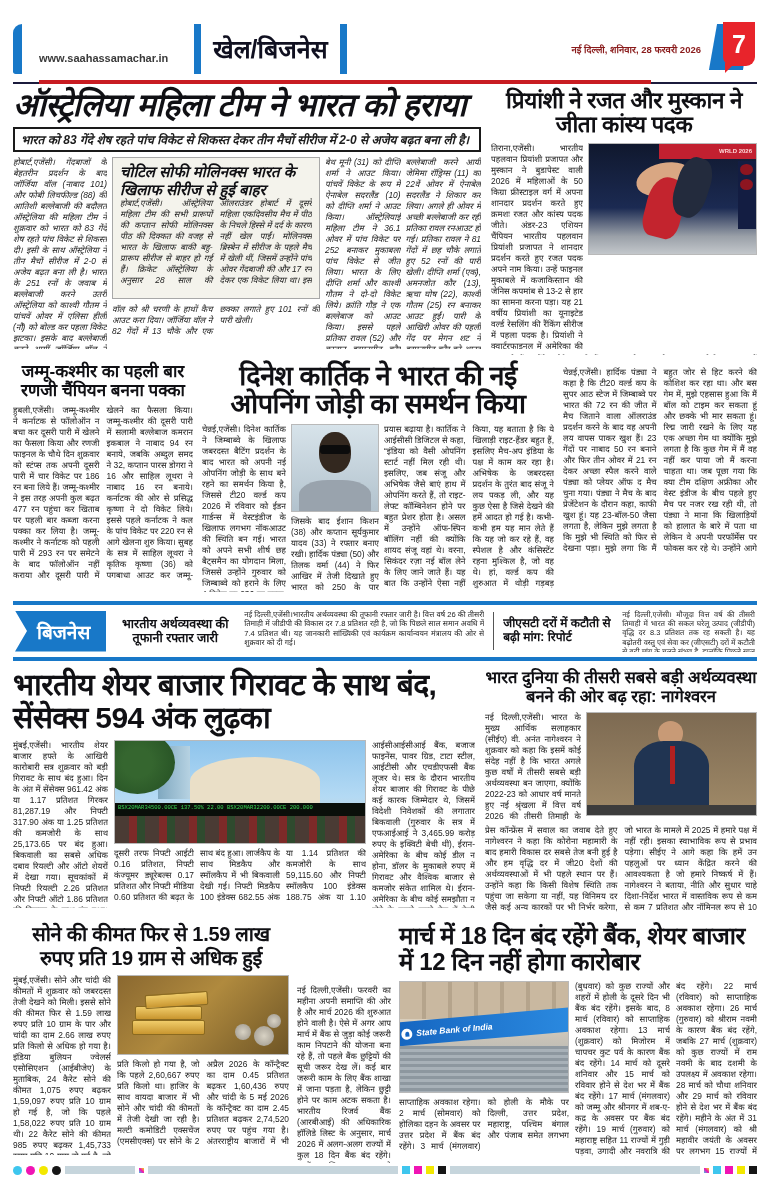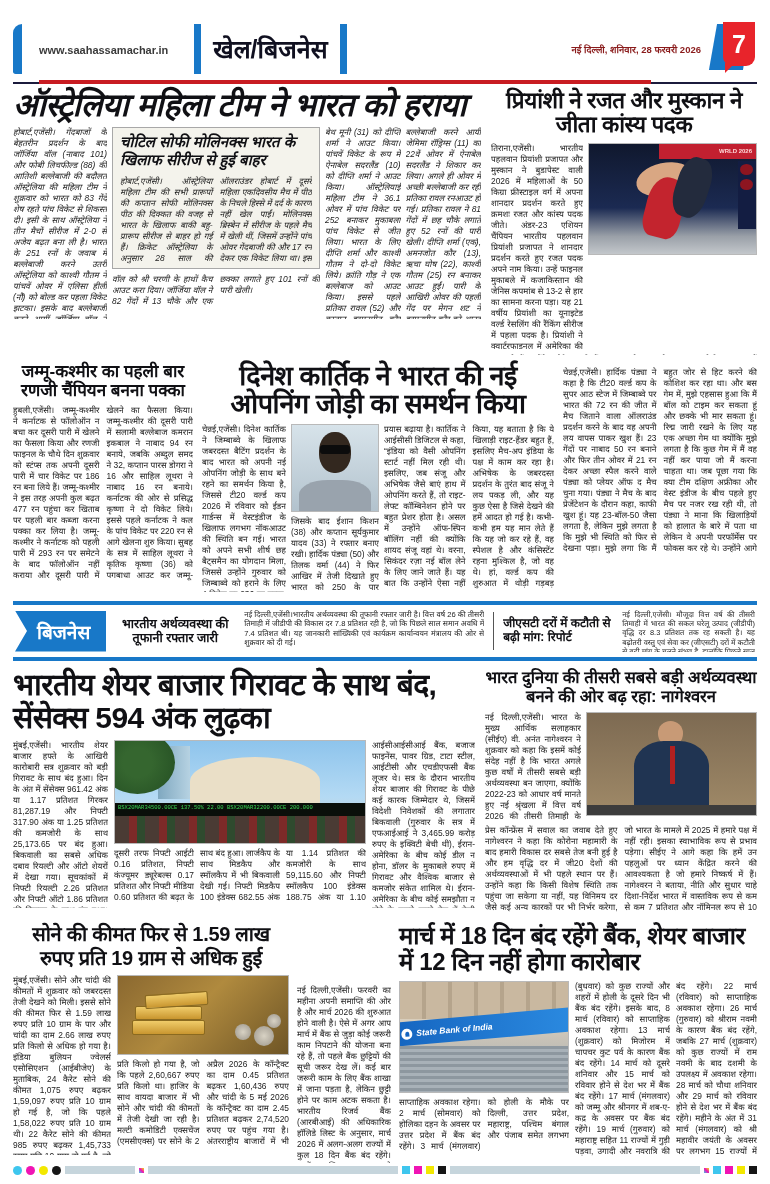--- a/index.html
+++ b/index.html
@@ -3,21 +3,21 @@
 <meta charset="utf-8">
 <style>
   html,body{margin:0;padding:0;background:#e8e8e8;}
   .page{position:relative;width:770px;height:1184px;margin:0 auto;background:#fff;
         font-family:"Liberation Sans","DejaVu Sans",sans-serif;color:#1c1c1c;overflow:hidden;}
   .content{padding:0 13px;}
   
   .hdr{display:flex;align-items:center;margin-top:18px;height:62px;}
   .bracket{width:9px;height:50px;background:#1878c8;border-radius:10px 0 0 3px;margin-right:5px;}
   .mast-title{font-size:30px;font-weight:800;color:#14142e;letter-spacing:-.5px;margin:0;line-height:1;}
-  .url{font-size:11px;font-weight:bold;color:#3a3a3a;margin-left:12px;align-self:flex-end;padding-bottom:24px;}
+  .url{font-size:11px;font-weight:bold;color:#3a3a3a;margin-left:12px;align-self:flex-end;padding-bottom:16px;}
   .tabwrap{display:flex;align-items:center;margin-left:26px;}
   .tabbar{width:7px;height:50px;background:#1878c8;}
   .tab-title{font-size:25px;font-weight:800;color:#101020;margin:0 12px;line-height:1;}
   .hdr-right{margin-left:auto;display:flex;align-items:center;}
   .dateline{font-size:9.5px;font-weight:bold;color:#8a1b1b;margin-right:10px;}
   .flag{position:relative;width:46px;height:54px;}
   .flag-blue{position:absolute;left:2px;top:2px;width:34px;height:46px;background:#1878c8;transform:skew(-10deg);}
   .flag-red{position:absolute;right:2px;top:0;width:32px;height:44px;background:#e8242b;border-radius:0 0 9px 9px;
             display:flex;align-items:center;justify-content:center;color:#fff;font-size:25px;font-weight:800;}
   .flag-red::after{content:"";position:absolute;left:2px;bottom:-7px;border:5px solid transparent;border-top-color:#e8242b;border-left-color:#e8242b;}
@@ -31,21 +31,21 @@
   .photo{position:relative;overflow:hidden;border:1px solid #b9b9b9;box-sizing:border-box;}
   
   .s1{display:flex;gap:10px;margin-top:5px;height:266px;}
   .s1L{width:468px;font-style:italic;}
   .h-main{font-size:32px;font-weight:800;line-height:1.04;letter-spacing:-.6px;}
   .standfirst{border:2px solid #1a1a1a;margin-top:5px;padding:2px 6px;font-size:12px;font-weight:bold;}
   .s1L-body{display:flex;gap:5px;margin-top:5px;height:192px;}
   .s1c1{width:94px;}
   .boxwrap{width:208px;}
   .inner-box{background:#f4f3ec;border:1px solid #a8a8a8;padding:5px 7px;height:142px;box-sizing:border-box;}
-  .inner-box h3{font-size:15px;font-weight:800;line-height:1.15;margin-bottom:8px;}
+  .inner-box h3{font-size:15px;font-weight:800;line-height:1.15;margin-bottom:0;}
   .box-text{height:96px;}
   .cont{margin-top:5px;height:34px;}
   .s1c4,.s1c5{flex:1;}
   .s1R{flex:1;display:flex;flex-direction:column;}
   .h-right{font-size:22.5px;font-weight:800;text-align:center;line-height:1.08;letter-spacing:-.4px;}
   .s1R-mid{display:flex;gap:5px;margin-top:5px;}
   .s1R-col{width:92px;height:206px;}
   .photo-wrestle{flex:1;height:112px;background:linear-gradient(180deg,#10182e 0%,#1b2a52 58%,#9aa0a8 84%,#c3c7cb 100%);}
   .wr-banner{position:absolute;top:0;right:0;width:58%;height:14%;background:#c22030;color:#ffd7d7;font-size:6px;font-weight:bold;
              display:flex;align-items:center;justify-content:flex-end;padding-right:4px;box-sizing:border-box;}
@@ -168,20 +168,21 @@
         </div>
       </div>
     </div>
     <div class="rule">
         <div class="red-rule"></div>
       </div>
 
     <div class="s1">
       <div class="s1L">
         <h2 class="h-main">ऑस्ट्रेलिया महिला टीम ने भारत को हराया</h2>
+        <div class="standfirst">भारत को 83 गेंदे शेष रहते पांच विकेट से शिकस्त देकर तीन मैचों सीरीज में 2-0 से अजेय बढ़त बना ली है।</div>
         <div class="s1L-body">
           <div class="col s1c1">होबार्ट,एजेंसी। गेंदबाजों के बेहतरीन प्रदर्शन के बाद जॉर्जिया वॉल (नाबाद 101) और फोबी लिचफील्ड (88) की आतिशी बल्लेबाजी की बदौलत ऑस्ट्रेलिया की महिला टीम ने शुक्रवार को भारत को 83 गेंदें शेष रहते पांच विकेट से शिकस्त दी। इसी के साथ ऑस्ट्रेलिया ने तीन मैचों सीरीज में 2-0 से अजेय बढ़त बना ली है। भारत के 251 रनों के जवाब में बल्लेबाजी करने उतरी ऑस्ट्रेलिया को काश्वी गौतम ने पांचवें ओवर में एलिसा हीली (नौ) को बोल्ड कर पहला विकेट झटका। इसके बाद बल्लेबाजी करने आयीं जॉर्जिया वॉल ने फोबी लिचफील्ड के साथ दूसरे विकेट के लिये 119 रन जोड़कर अपनी टीम के लिये जीत की नींव रखी। 20वें ओवर में क्रांति गौड़ ने शतक की ओर बढ़ रही फोबी लिचफील्ड को आउट कर भारत को दूसरी सफलता दिलाई। फोबी लिचफील्ड ने 62 गेंदों में 11 चौके और एक छक्का उड़ाते हुए 88 रन बनाये। 31वें ओवर में काश्वी गौतम ने शतक बना चुकी जॉर्जिया</div>
           <div class="boxwrap">
             <div class="inner-box">
               <h3>चोटिल सोफी मोलिनक्स भारत के खिलाफ सीरीज से हुई बाहर</h3>
               <div class="col cols2 box-text">होबार्ट,एजेंसी। ऑस्ट्रेलिया महिला टीम की सभी प्रारूपों की कप्तान सोफी मोलिनक्स पीठ की दिक्कत की वजह से भारत के खिलाफ बाकी बहु-प्रारूप सीरीज से बाहर हो गई हैं। क्रिकेट ऑस्ट्रेलिया के अनुसार 28 साल की ऑलराउंडर होबार्ट में दूसरे महिला एकदिवसीय मैच में पीठ के निचले हिस्से में दर्द के कारण नहीं खेल पाईं। मोलिनक्स ब्रिस्बेन में सीरीज के पहले मैच में खेली थीं, जिसमें उन्होंने पांच ओवर गेंदबाजी की और 17 रन देकर एक विकेट लिया था। इस चोट की वजह से अगले महीने वेस्टइंडीज के खिलाफ सीरीज में उनका खेलना मुश्किल हो सकता है, क्रिकेट ऑस्ट्रेलिया ने इशारा किया है कि सीरीज से पहले उनकी फिटनेस पर नजर रखी जाएगी। उल्लेखनीय है कि पिछले महीने, मोलिनक्स को ऑस्ट्रेलिया का ऑल-फॉर्मेट कैप्टन बनाया गया था, जो एलिसा हीली की जगह लेंगी, जो भारत सीरीज के आखिर में संन्यास लेने वाली हैं। मोलिनक्स ने भारत के खिलाफ तीन टी-20 में टीम की अगुवाई की थी, जिसमें हीली नहीं खेली थीं, और यह ऑस्ट्रेलिया की इस महान खिलाड़ी की जगह उनके आखिरी इंटरनेशनल मैच, एकमात्र टेस्ट में लेंगी। उनकी गैरमौजूदगी में, ऑस्ट्रेलिया के पास दो उप-कप्तानों एशले गार्डनर और ताहलिया मैक्ग्रा में से किसी एक को कमान सौंपने का विकल्प है।</div>
             </div>
             <div class="col cols2 cont">वॉल को श्री चरणी के हाथों कैच आउट करा दिया। जॉर्जिया वॉल ने 82 गेंदों में 13 चौके और एक छक्का लगाते हुए 101 रनों की पारी खेली।</div>
           </div>
           <div class="col s1c4">बेथ मूनी (31) को दीप्ति शर्मा ने आउट किया। पांचवें विकेट के रूप में ऐनाबेल सदरलैंड (10) को दीप्ति शर्मा ने आउट किया। ऑस्ट्रेलियाई महिला टीम ने 36.1 ओवर में पांच विकेट पर 252 बनाकर मुकाबला पांच विकेट से जीत लिया। भारत के लिए दीप्ति शर्मा और काश्वी गौतम ने दो-दो विकेट लिये। क्रांति गौड़ ने एक बल्लेबाज को आउट किया। इससे पहले प्रतिका रावल (52) और कप्तान हरमनप्रीत कौर (54) की अर्धशतकीय पारियों के दम पर भारतीय महिला टीम ने दूसरे एकदिवसीय मुकाबले में नौ विकेट पर 251 रन का स्कोर बनाया था। आज यहां टॉस जीतकर भारतीय महिला टीम ने पहले बल्लेबाजी करने का फैसला किया। प्रतिका रावल और स्मृति मंधाना की सलामी जोड़ी ने अच्छी शुरुआत करते हुए पहले विकेट के लिये 78 रन जोड़े। 17वें ओवर में एशले गार्डनर ने स्मृति मंधाना (31) को बोल्ड कर इस साझेदारी को तोड़ा। इसके बाद</div>

